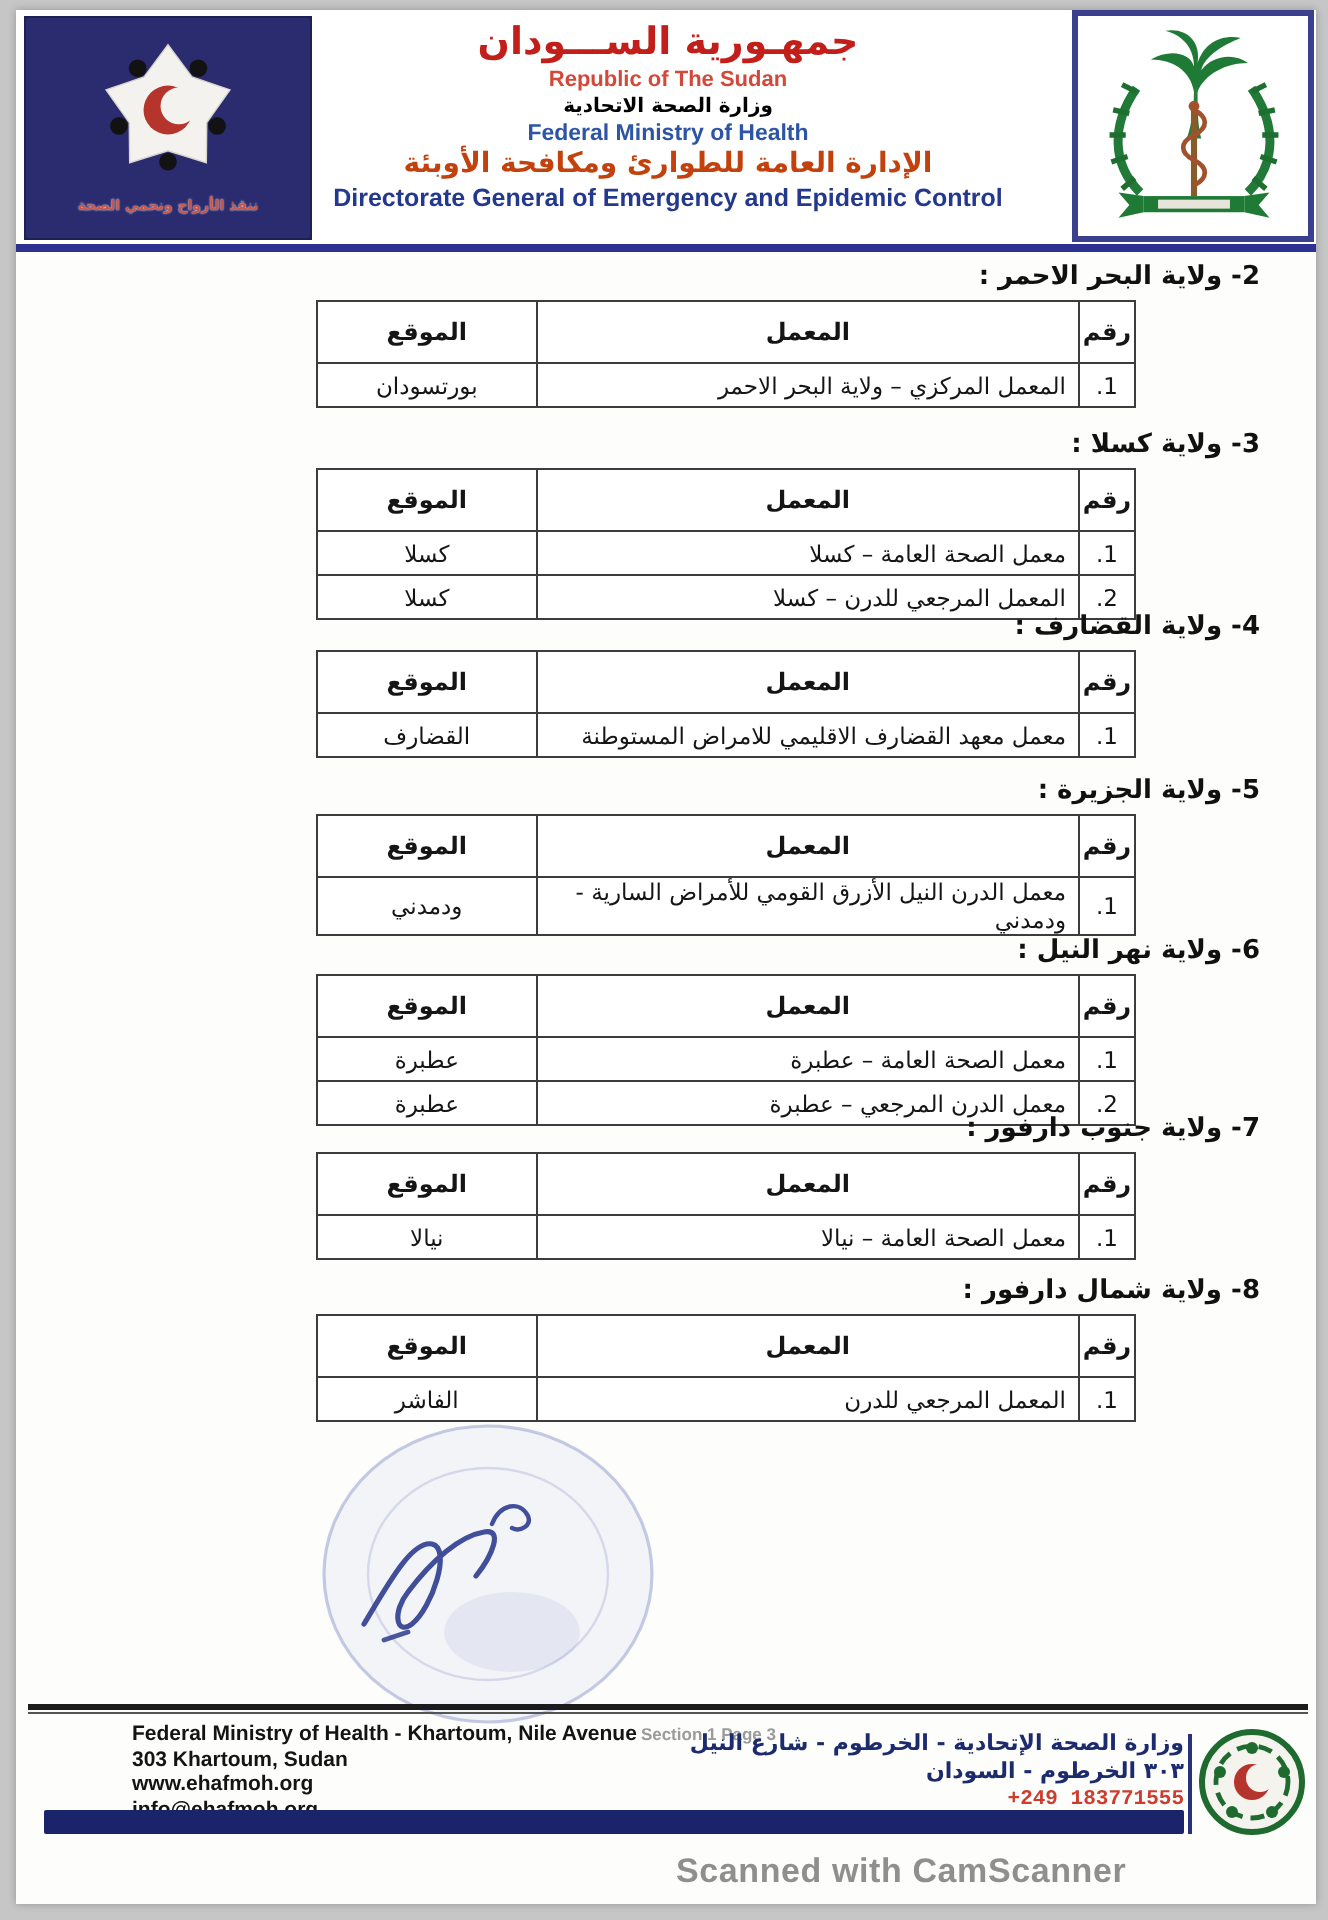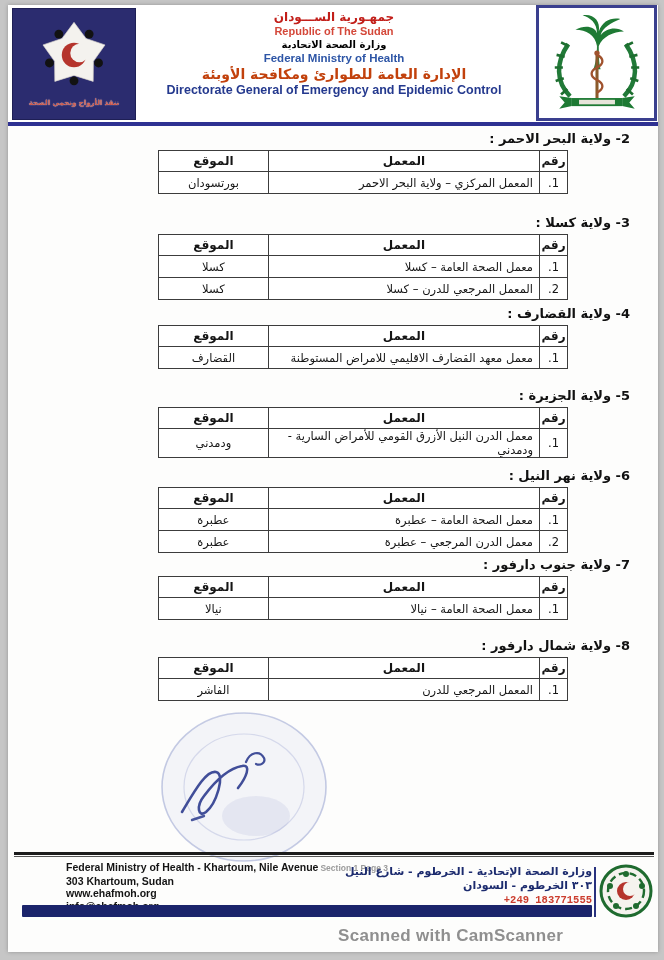--- a/index.html
+++ b/index.html
@@ -2,39 +2,39 @@
 <html lang="ar"><head>
 <meta charset="utf-8">
 <style>
   * { margin:0; padding:0; box-sizing:border-box; }
   html,body { width:664px; height:960px; }
   body { background:#c6c6c6; font-family:"DejaVu Sans", sans-serif; position:relative; overflow:hidden; }
   .page { position:absolute; left:8px; top:5px; width:650px; height:947px; background:#fdfdfc; box-shadow:0 0 4px rgba(0,0,0,.25); }
 
   
   .hdr { position:absolute; left:0; top:0; width:650px; height:117px; background:#fff; }
-  .logo-left { position:absolute; left:4px; top:3px; width:124px; height:112px; background:#2b2c6f; border:1px solid #1e1f55; display:flex; flex-direction:column; align-items:center; justify-content:center; }
+  .logo-left { position:absolute; left:4px; top:3px; width:144px; height:112px; background:#2b2c6f; border:1px solid #1e1f55; display:flex; flex-direction:column; align-items:center; justify-content:center; }
   .logo-left svg { display:block; }
   .logo-left-motto { font-size:7px; font-weight:bold; color:#c9554a; letter-spacing:.5px; margin-top:10px; direction:rtl; text-shadow:0 0 1px #fff; }
   .hdr-center { position:absolute; left:130px; right:128px; top:5px; text-align:center; line-height:1.25; }
-  .h-country-ar { color:#c21f1a; font-size:12px; font-weight:bold; direction:rtl; }
+  .h-country-ar { color:#c21f1a; font-size:19px; font-weight:bold; direction:rtl; }
   .h-country-en { color:#d4483a; font-size:11px; font-weight:bold; font-family:"Liberation Sans",sans-serif; }
   .h-ministry-ar { color:#000000; font-size:10px; font-weight:bold; direction:rtl; }
   .h-ministry-en { color:#2d55a6; font-size:11.5px; font-weight:bold; font-family:"Liberation Sans",sans-serif; }
   .h-dir-ar { color:#c2410c; font-size:14px; font-weight:bold; direction:rtl; }
   .h-dir-en { color:#24398e; font-size:12.5px; font-weight:bold; font-family:"Liberation Sans",sans-serif; }
   .logo-right { position:absolute; right:1px; top:0; width:121px; height:116px; background:#fff; border:3px solid #3a3f8e; display:flex; align-items:center; justify-content:center; }
   .hdr-rule { position:absolute; left:0; top:117px; width:650px; height:4px; background:#2e3192; }
 
   
   .sec { position:absolute; left:0; width:650px; }
   .sec-title { direction:rtl; text-align:right; margin-right:28px; font-size:13px; font-weight:bold; color:#111; }
   .lab-table { margin:4px 0 0 150px; width:410px; border-collapse:collapse; direction:rtl; background:#fff; }
   .lab-table th, .lab-table td { border:1px solid #3c3c3c; color:#151515; }
-  .lab-table th { height:21px; font-size:12px; font-weight:bold; text-align:center; }
+  .lab-table th { height:31px; font-size:12px; font-weight:bold; text-align:center; }
   .lab-table td { height:22px; font-size:11.5px; }
   .c-num { width:28px; }
   .c-lab { width:272px; }
   .c-loc { width:110px; }
   td.cell-num { text-align:center; }
   td.cell-lab { text-align:right; padding-right:6px; }
   td.cell-loc { text-align:center; }
   .s0 { top:126px; } .s1 { top:210px; } .s2 { top:301px; } .s3 { top:383px; }
   .s4 { top:463px; } .s5 { top:552px; } .s6 { top:633px; }
 

